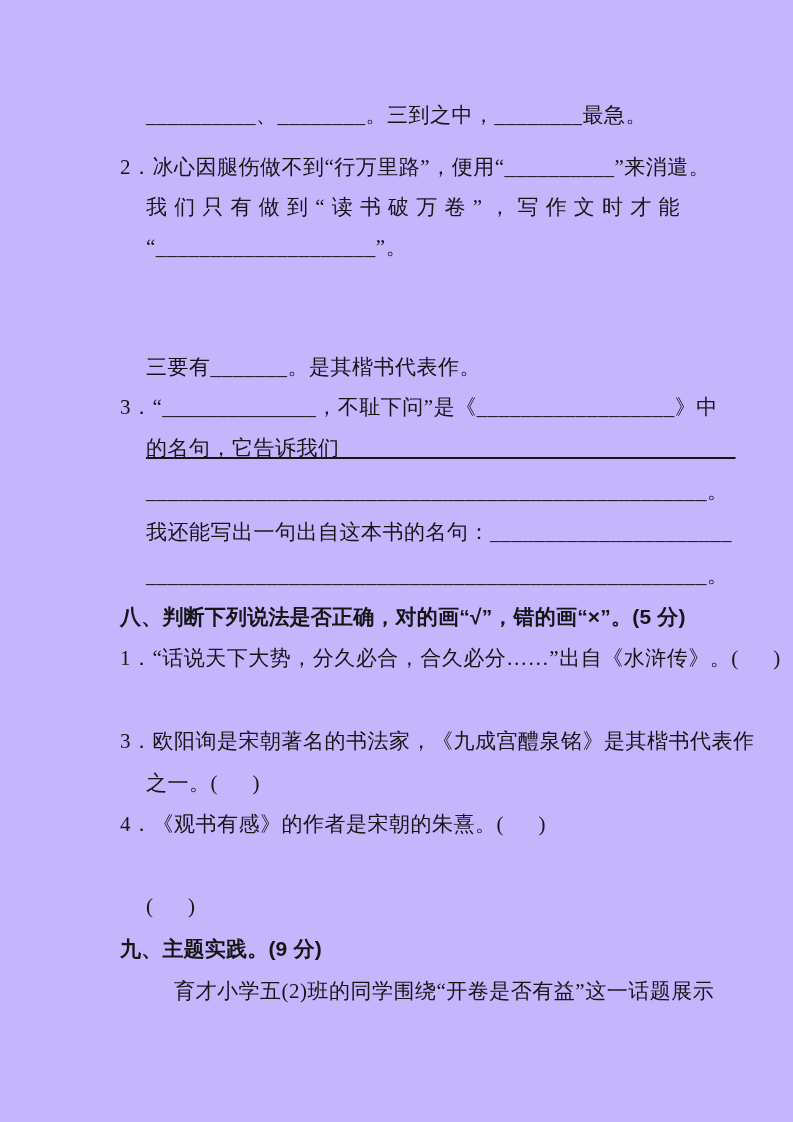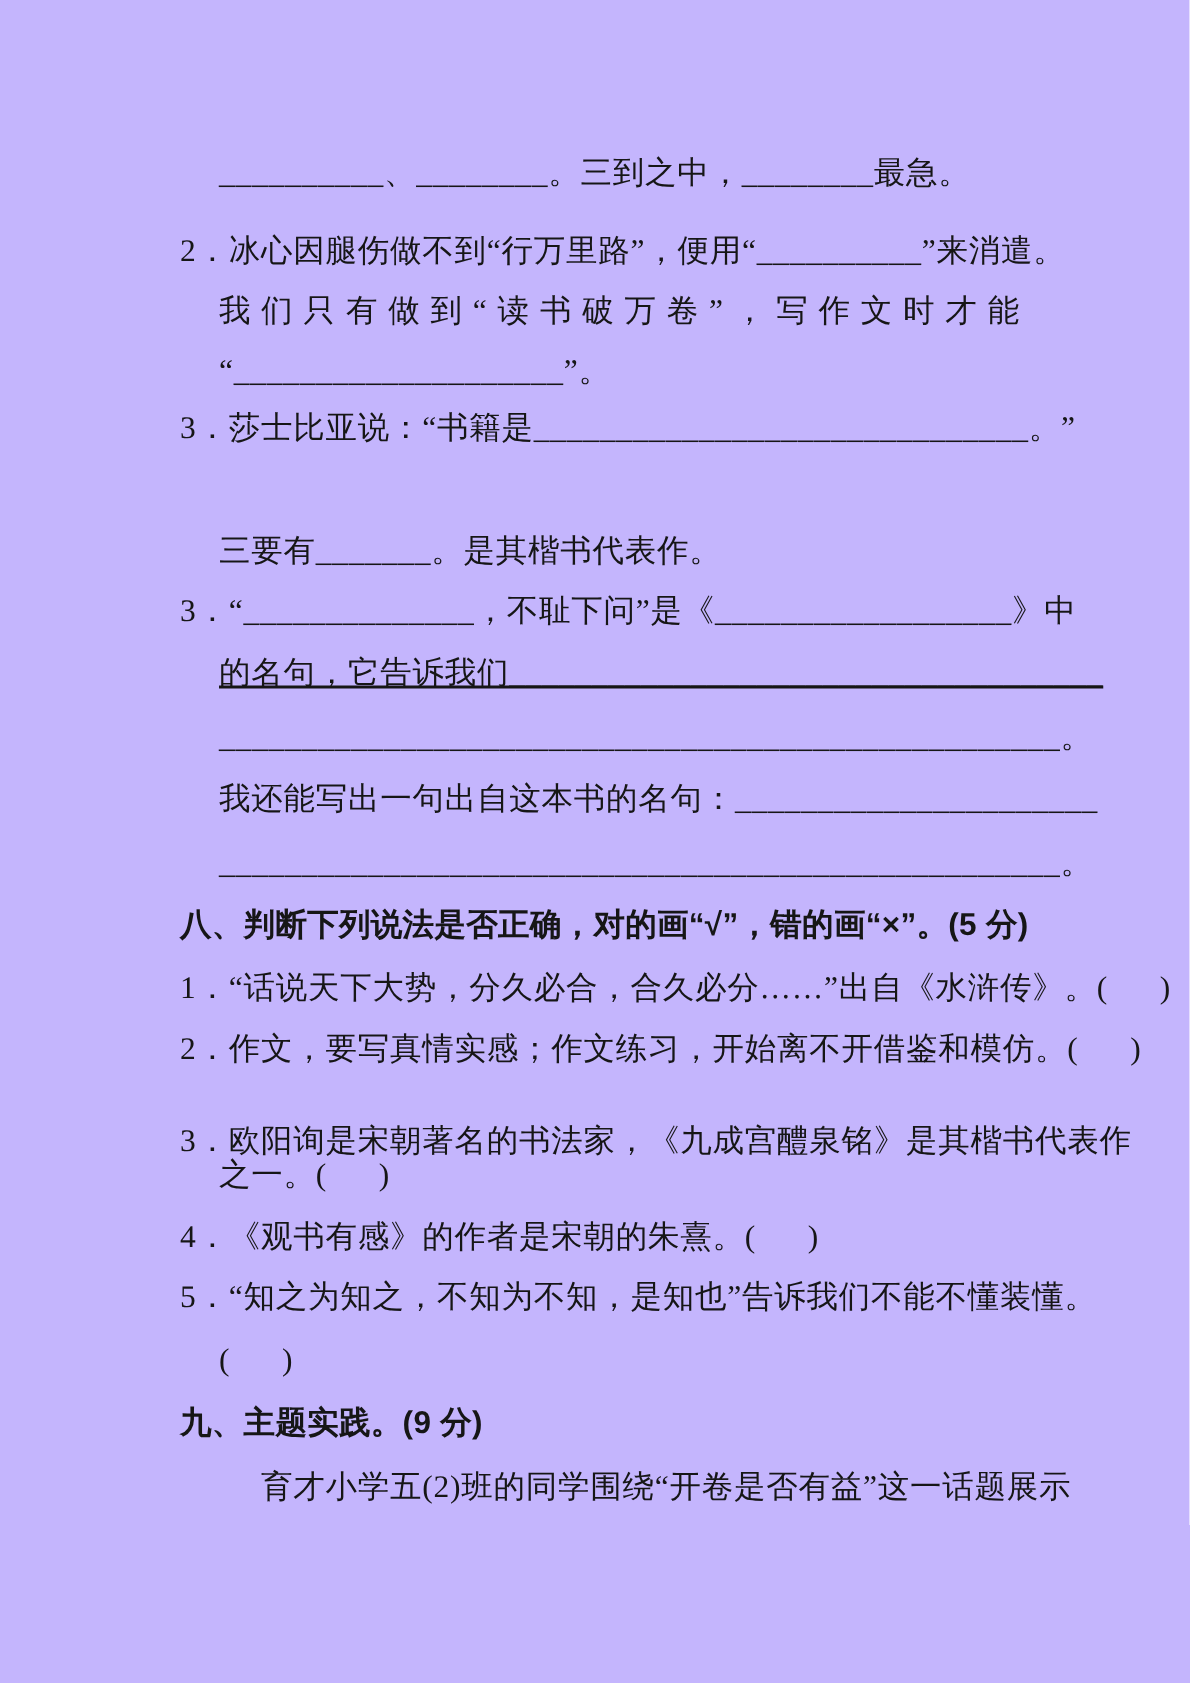--- a/index.html
+++ b/index.html
@@ -38,48 +38,45 @@
 <div class="page">
 
   <div class="line" style="left:146px; top:102px;">__________、________。三到之中，________最急。</div>
 
   <div class="line" style="left:120px; top:154px;">2．冰心因腿伤做不到“行万里路”，便用“__________”来消遣。</div>
 
   <div class="line" style="left:146px; top:234px;">“____________________”。</div>
 
   <div class="line stretch" style="left:146px; top:194px;">我们只有做到“读书破万卷”，写作文时才能</div>
 
-  <div class="line" style="left:120px; top:272px;">3．莎士比亚说：“书籍是______________________________。”</div>
 
 
   <div class="line" style="left:146px; top:354px;">三要有_______。是其楷书代表作。</div>
 
   <div class="line" style="left:120px; top:394px;">3．“______________，不耻下问”是《__________________》中</div>
 
   <div class="line" style="left:146px; top:435px;text-decoration:underline;">的名句，它告诉我们____________________________________</div>
 
   <div class="line" style="left:146px; top:478px;">___________________________________________________。</div>
 
   <div class="line" style="left:146px; top:519px;">我还能写出一句出自这本书的名句：______________________</div>
 
   <div class="line" style="left:146px; top:562px;">___________________________________________________。</div>
 
   <div class="line heading" style="left:120px; top:604px;">八、判断下列说法是否正确，对的画“√”，错的画“×”。(5 分)</div>
 
   <div class="line" style="left:120px; top:645px;">1．“话说天下大势，分久必合，合久必分……”出自《水浒传》。(      )</div>
 
-  <div class="line" style="left:120px; top:686px;">2．作文，要写真情实感；作文练习，开始离不开借鉴和模仿。(      )</div>
 
-  <div class="line" style="left:120px; top:728px;margin-top:19px;">3．欧阳询是宋朝著名的书法家，《九成宫醴泉铭》是其楷书代表作</div>
+  <div class="line" style="left:120px; top:728px;">3．欧阳询是宋朝著名的书法家，《九成宫醴泉铭》是其楷书代表作</div>
 
   <div class="line" style="left:146px; top:770px;">之一。(      )</div>
 
   <div class="line" style="left:120px; top:811px;">4．《观书有感》的作者是宋朝的朱熹。(      )</div>
 
-  <div class="line" style="left:120px; top:851px;">5．“知之为知之，不知为不知，是知也”告诉我们不能不懂装懂。</div>
 
   <div class="line" style="left:146px; top:893px;">(      )</div>
 
   <div class="line heading" style="left:120px; top:936px;">九、主题实践。(9 分)</div>
 
   <div class="line" style="left:174px; top:978px;">育才小学五(2)班的同学围绕“开卷是否有益”这一话题展示</div>
 
 </div>
 
 </body></html>

